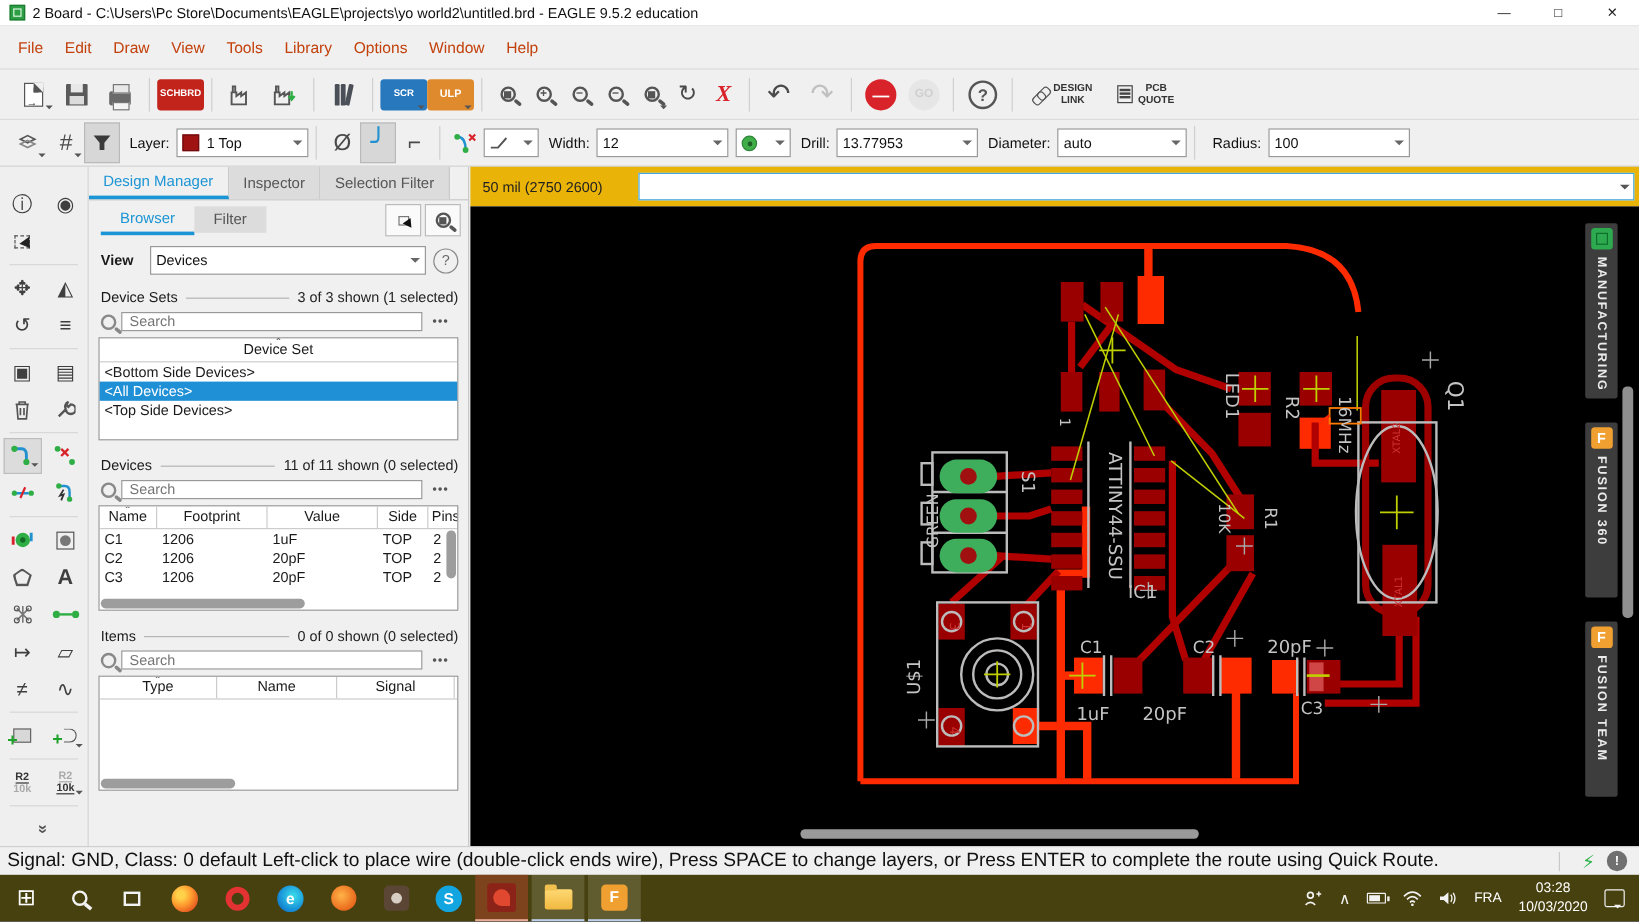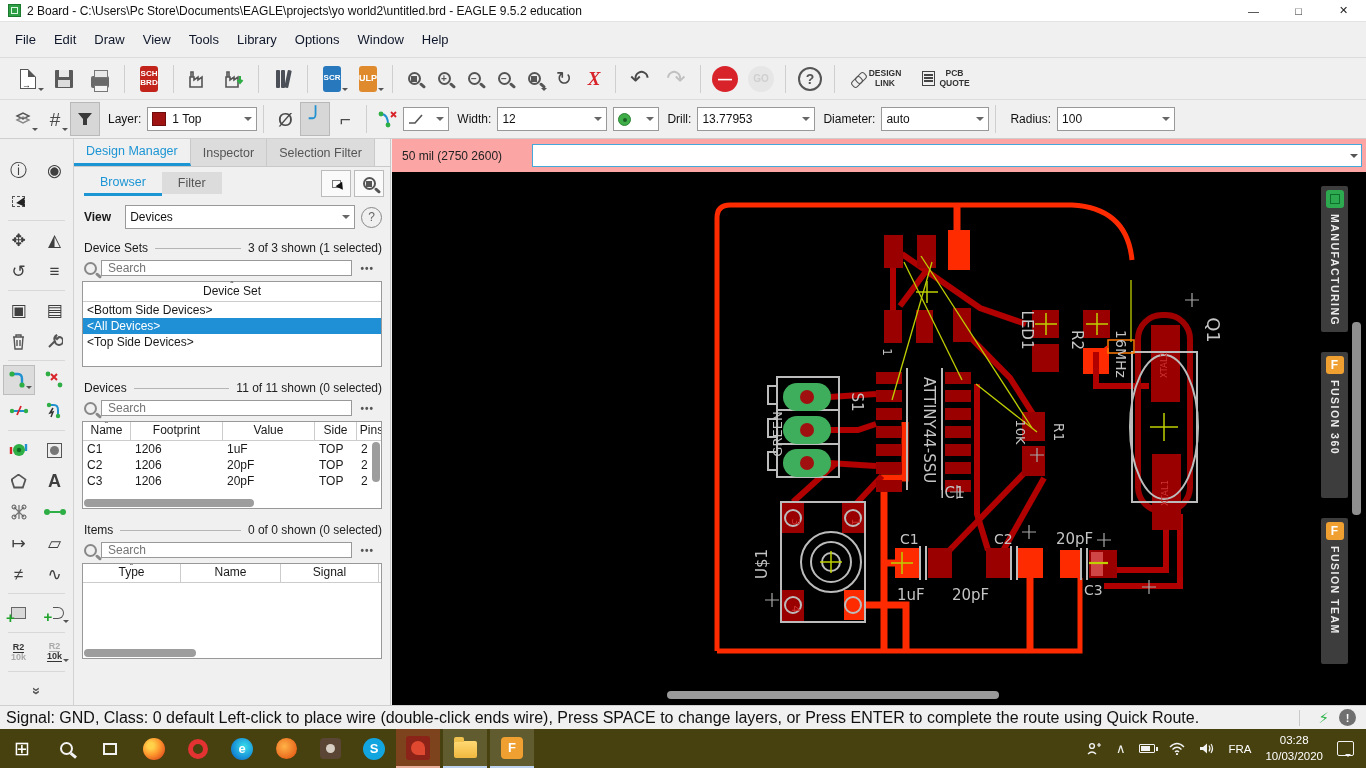--- a/index.html
+++ b/index.html
@@ -9,32 +9,32 @@
   
   .titlebar{position:absolute;top:0;left:0;right:0;height:22px;background:#fff;display:flex;align-items:center;border-bottom:1px solid #e3e3e3;}
   .titlebar .appicon{width:13px;height:13px;margin:0 6px 0 8px;background:#2e9e44;border:1px solid #1c7a30;position:relative;}
   .titlebar .appicon::after{content:"";position:absolute;inset:2px;border:1px solid #d9f7e0;}
   .titlebar .title{font-size:12px;color:#111;}
   .winbtns{margin-left:auto;display:flex;height:100%;}
   .winbtn{width:45px;height:100%;display:flex;align-items:center;justify-content:center;font-size:11px;color:#222;}
 
   
   .menubar{position:absolute;top:22px;left:0;right:0;height:35px;background:#f0f0f0;display:flex;align-items:center;padding-left:6px;}
-  .menuitem{padding:0 9px;font-size:13px;color:#0f172a;height:24px;line-height:24px;}
+  .menuitem{padding:0 9px;font-size:13px;color:#c2410c;height:24px;line-height:24px;}
 
   
   .toolbar1{position:absolute;top:57px;left:0;right:0;height:42px;background:#f0f0f0;border-top:1px solid #dcdcdc;display:flex;align-items:center;padding-left:10px;}
   .toolbar2{position:absolute;top:99px;left:0;right:0;height:40px;background:#f0f0f0;border-top:1px solid #dcdcdc;border-bottom:1px solid #cfcfcf;display:flex;align-items:center;padding-left:10px;}
   .tsep{width:1px;height:28px;background:#cfcfcf;margin:0 6px;flex:none;}
   .btn{min-width:36px;height:34px;display:flex;align-items:center;justify-content:center;flex:none;position:relative;color:#444;}
   .btn.small{min-width:30px;}
   .btn .glyph{font-size:19px;line-height:1;color:#4a4a4a;}
   .btn.pressed{background:#d7d7d7;border:1px solid #b9b9b9;}
   .btn.disabled .glyph{color:#c0c0c0;}
-  .badge{width:18px;height:26px;border-radius:3px;color:#fff;display:flex;flex-direction:column;align-items:center;justify-content:center;font-weight:bold;font-size:8px;line-height:1.1;}
+  .badge{width:39px;height:26px;border-radius:3px;color:#fff;display:flex;flex-direction:row;align-items:center;justify-content:center;font-weight:bold;font-size:8px;line-height:1.1;}
   .badge.red{background:#c2241c;}
   .badge.blue{background:#2878be;}
   .badge.orange{background:#e08a2e;font-size:9px;}
   .mag{width:13px;height:13px;border:2px solid #555;border-radius:50%;position:relative;display:flex;align-items:center;justify-content:center;}
   .mag::after{content:"";position:absolute;width:7px;height:3px;background:#555;right:-7px;bottom:-4px;transform:rotate(40deg);border-radius:2px;}
   .mag i{font-style:normal;font-size:10px;font-weight:bold;color:#555;line-height:1;}
   .mag i.blk{width:6px;height:6px;background:#555;}
   .circbtn{width:26px;height:26px;border-radius:50%;display:flex;align-items:center;justify-content:center;font-weight:bold;}
   .circbtn.stop{background:#d8232a;color:#fff;font-size:14px;}
   .circbtn.go{background:#e6e6e6;color:#cfcfcf;font-size:10px;}
@@ -130,21 +130,21 @@
   .tablebox{margin:2px 8px 0 8px;background:#fff;border:1px solid #999;position:relative;overflow:hidden;}
   .trow{display:flex;height:16px;line-height:16px;font-size:12px;}
   .trow.head{height:19px;line-height:17px;border-bottom:1px solid #ccc;}
   .tcell{padding-left:4px;overflow:hidden;white-space:nowrap;flex:none;}
   .trow.head .tcell{border-right:1px solid #ccc;text-align:center;padding-left:0;position:relative;}
   .vscroll{position:absolute;right:1px;top:20px;width:8px;height:40px;background:#9d9d9d;border-radius:4px;}
   .hscroll{position:absolute;left:1px;bottom:1px;height:8px;background:#9d9d9d;border-radius:4px;}
 
   
   .rightarea{position:absolute;left:392px;top:139px;right:0;bottom:63px;display:flex;flex-direction:column;}
-  .coordbar{height:33px;background:#fca5a5;display:flex;align-items:center;flex:none;}
+  .coordbar{height:33px;background:#eab308;display:flex;align-items:center;flex:none;}
   .coordtext{font-size:12px;color:#222;margin-left:10px;width:130px;flex:none;}
   .cmdwrap{flex:1;display:flex;align-items:center;margin-right:4px;position:relative;}
   .cmdinput{flex:1;height:23px;border:1px solid #45a8da;background:#fff;outline:none;padding:0 4px;font-size:12px;}
   .cmdcaret{position:absolute;right:4px;width:0;height:0;border:4px solid transparent;border-top-color:#555;transform:translateY(2px);}
   .canvas{flex:1;background:#000;position:relative;overflow:hidden;}
   .canvas svg{position:absolute;left:0;top:0;}
   svg text{font-family:"DejaVu Sans","Liberation Sans",sans-serif;}
   .hcscroll{position:absolute;left:275px;bottom:6px;width:332px;height:8px;background:#9a9a9a;border-radius:4px;}
   .vcscroll{position:absolute;right:5px;top:150px;width:9px;height:193px;background:#8f8f8f;border-radius:4px;}
   .rtab{position:absolute;width:27px;background:#3d3d3d;display:flex;flex-direction:column;align-items:center;padding:4px 0 8px 0;border-radius:2px;}

